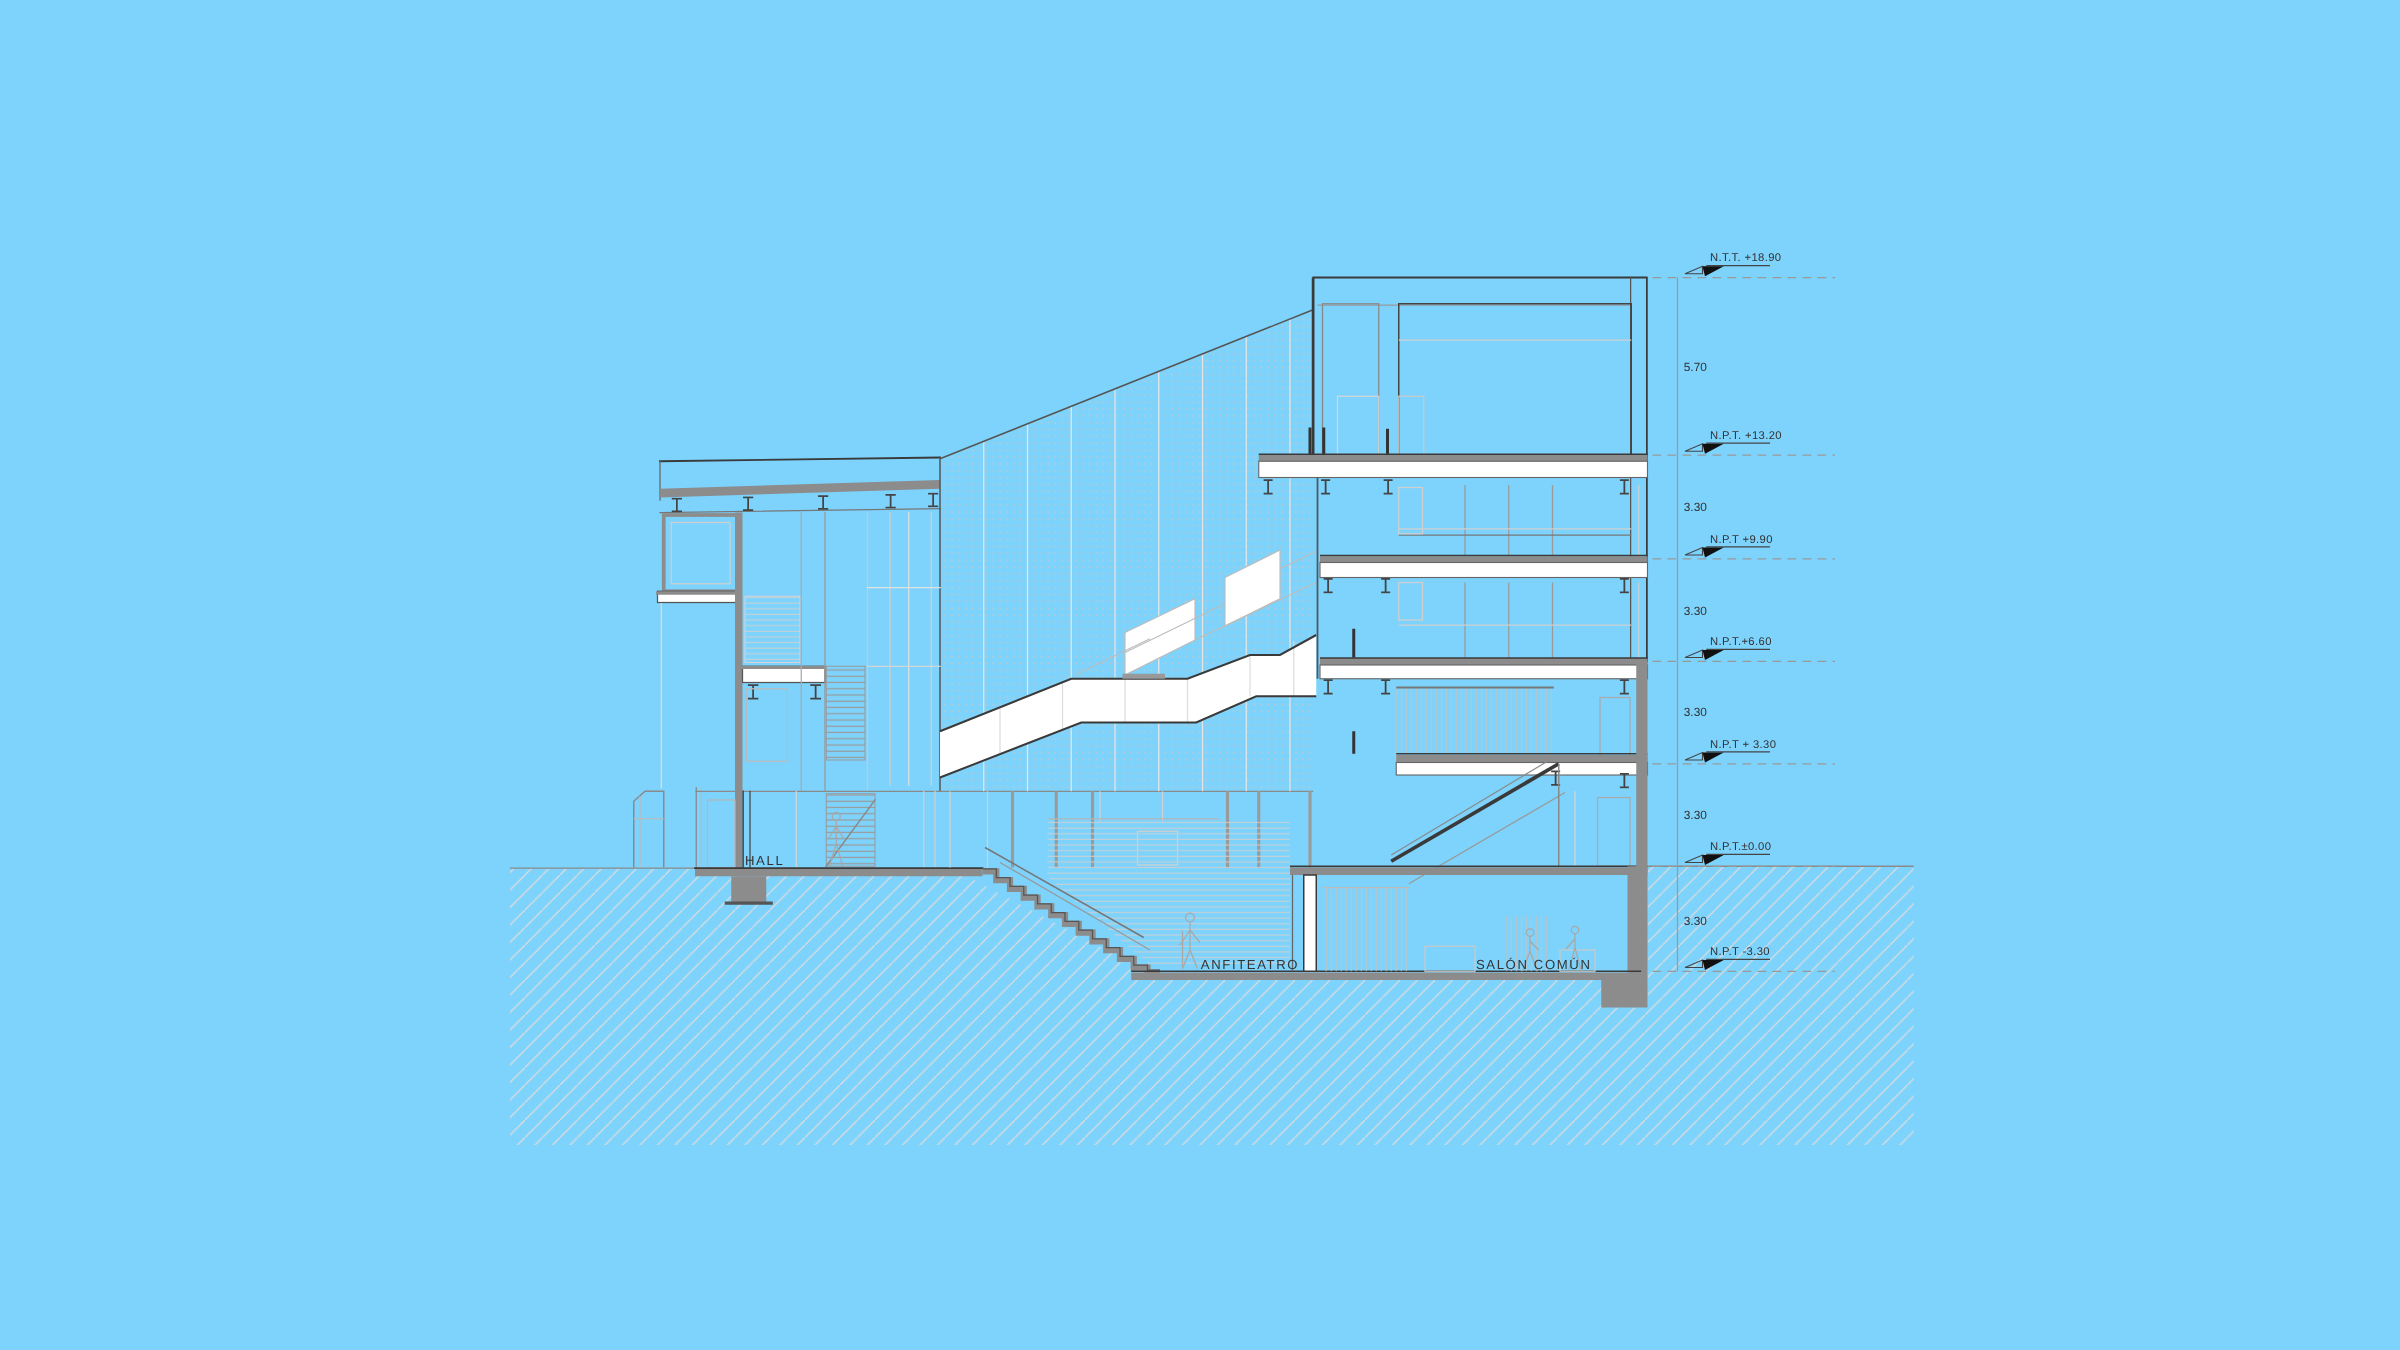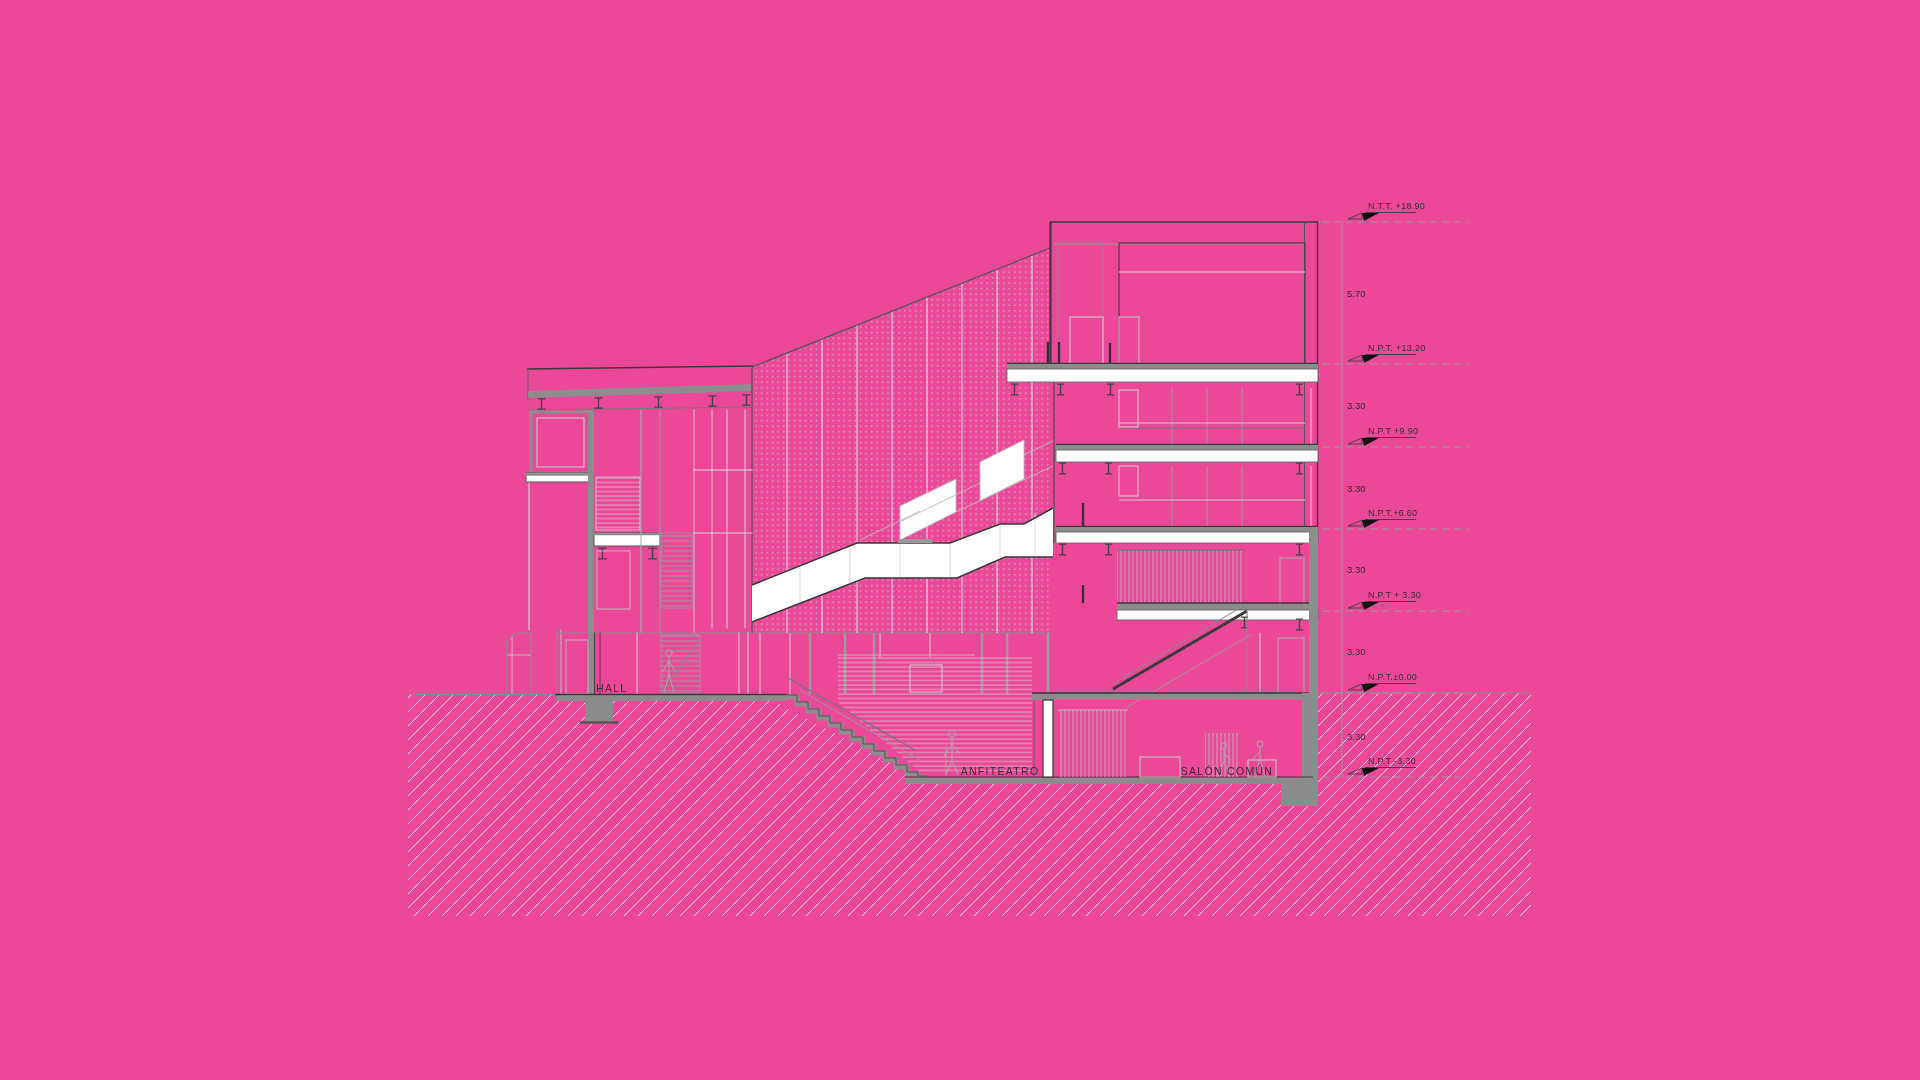--- a/index.html
+++ b/index.html
@@ -1,16 +1,16 @@
 <!DOCTYPE html>
 <html><head>
 <meta charset="utf-8">
 <style>
   html,body{margin:0;padding:0;background:#ffffff;}
-  .stage{position:relative;width:1920px;height:1080px;background:#ec4899;overflow:hidden;
+  .stage{position:relative;width:1920px;height:1080px;background:#7dd3fc;overflow:hidden;
          font-family:"Liberation Sans", sans-serif;}
   svg text{fill:#333;}
   .lvl{font-size:9px;letter-spacing:.3px;}
   .dim{font-size:9.5px;}
   .room{font-size:10.5px;letter-spacing:1.3px;}
   .room-mid{text-anchor:middle;}
 </style>
 </head>
 <body>
 

